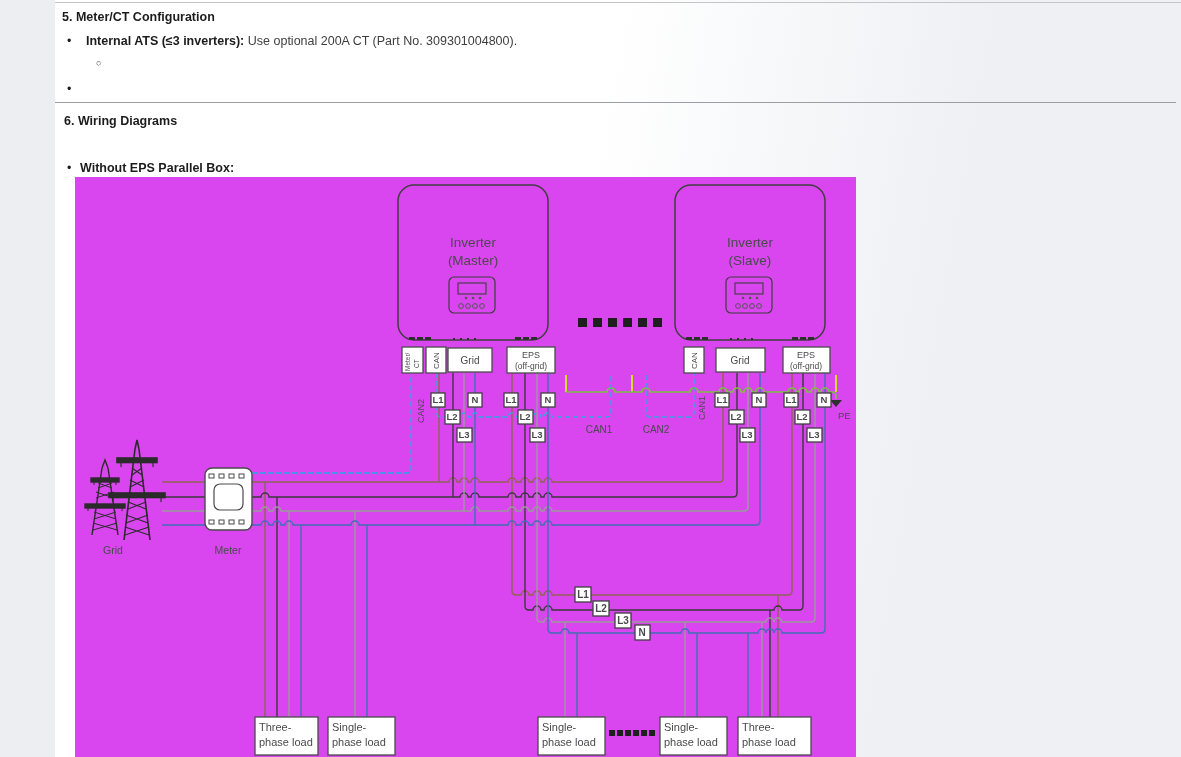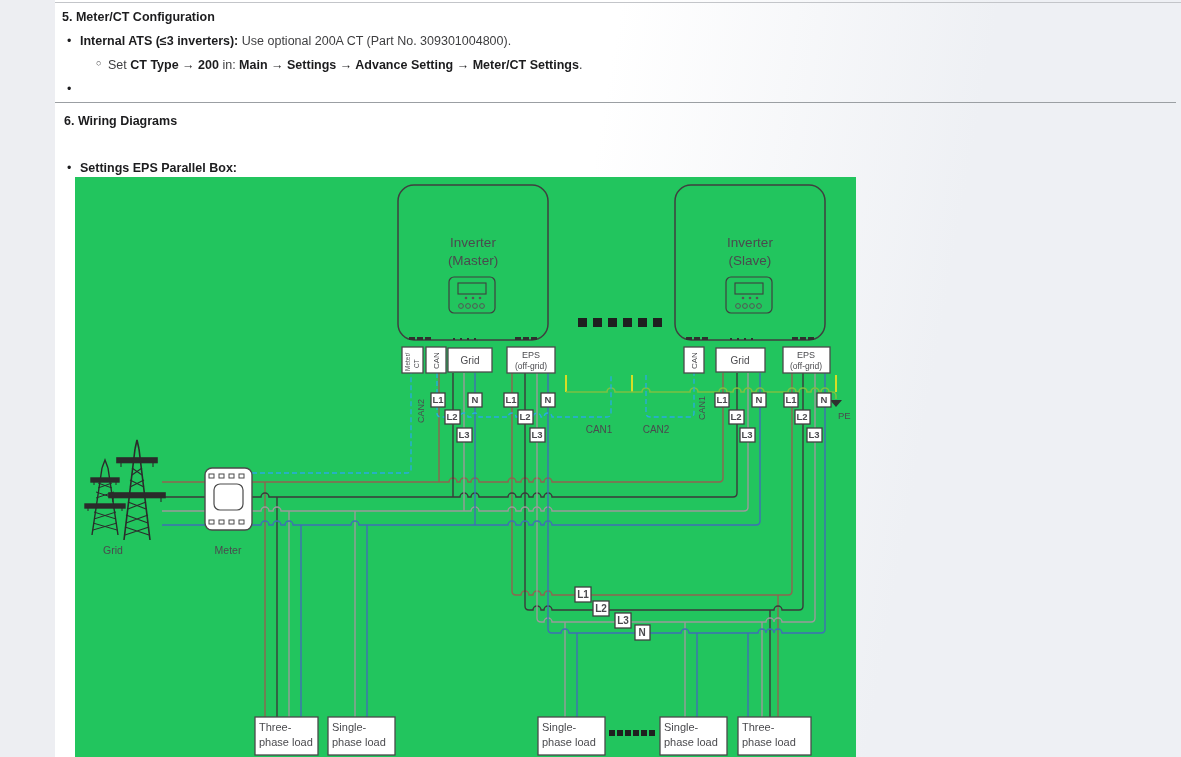--- a/index.html
+++ b/index.html
@@ -8,46 +8,45 @@
   .content{position:absolute;left:55px;top:0;right:0;bottom:0;
            background:linear-gradient(100deg,#ffffff 45%,#eef0f4 75%);}
   .topline{position:absolute;left:55px;right:0;top:2px;height:1px;background:#c3c5c9;}
   .doc{position:absolute;inset:0;font-size:12.5px;color:#3e3e40;}
   .line{position:absolute;white-space:nowrap;}
   .b{font-weight:bold;color:#1c1c1e;}
   .h{font-weight:bold;color:#1c1c1e;font-size:12.5px;}
   .marker{position:absolute;color:#1c1c1e;}
   .submarker{position:absolute;color:#3e3e40;font-size:9px;top:2px;}
   .hr{position:absolute;left:55px;width:1121px;top:102px;height:1px;background:#9b9fa3;}
-  .canvas{position:absolute;left:75px;top:177px;width:781px;height:580px;background:#22c55e;}
+  .canvas{position:absolute;left:75px;top:177px;width:781px;height:580px;background:#d946ef;}
   svg text{font-family:"Liberation Sans","DejaVu Sans",sans-serif;fill:#4a4a4e;}
 </style>
 </head>
 <body>
 
 <div class="content"></div>
 <div class="topline"></div>
 
 <div class="doc">
   <div class="line h" style="left:62px;top:10px">5. Meter/CT Configuration</div>
 
   <span class="marker" style="left:67px;top:34px">•</span>
-  <div class="line" style="left:80px;top:34px"><span class="b">Internal ATS (≤3 inverters):</span><span> Use optional 200A CT (Part No. 309301004800).</span></div>
+  <div class="line" style="left:86px;top:34px"><span class="b">Internal ATS (≤3 inverters):</span><span> Use optional 200A CT (Part No. 309301004800).</span></div>
 
   <span class="submarker" style="left:96px;top:58px">○</span>
-  <div class="line" style="left:108px;top:58px"><span>Set </span><span class="b">CT Type → 200</span><span> in: </span><span class="b">Main → Settings → Advance Setting → Meter/CT Settings</span><span>.</span></div>
 
   <span class="marker" style="left:67px;top:82px">•</span>
 
   <div class="hr"></div>
 
   <div class="line h" style="left:64px;top:114px">6. Wiring Diagrams</div>
 
   <span class="marker" style="left:67px;top:161px">•</span>
-  <div class="line b" style="left:80px;top:161px">Settings EPS Parallel Box:</div>
+  <div class="line b" style="left:80px;top:161px">Without EPS Parallel Box:</div>
 </div>
 
 <div class="canvas">
 <svg width="781" height="580" viewBox="0 0 781 580">
 
   <g stroke="#3f3f3f" fill="none" stroke-width="1.5">
     <rect x="323" y="8" width="150" height="155" rx="16"></rect>
     <rect x="374" y="100" width="46" height="36" rx="5" stroke-width="1.2"></rect>
     <rect x="383" y="106" width="28" height="11" stroke-width="1.1"></rect>
     <g fill="#555" stroke="none">

